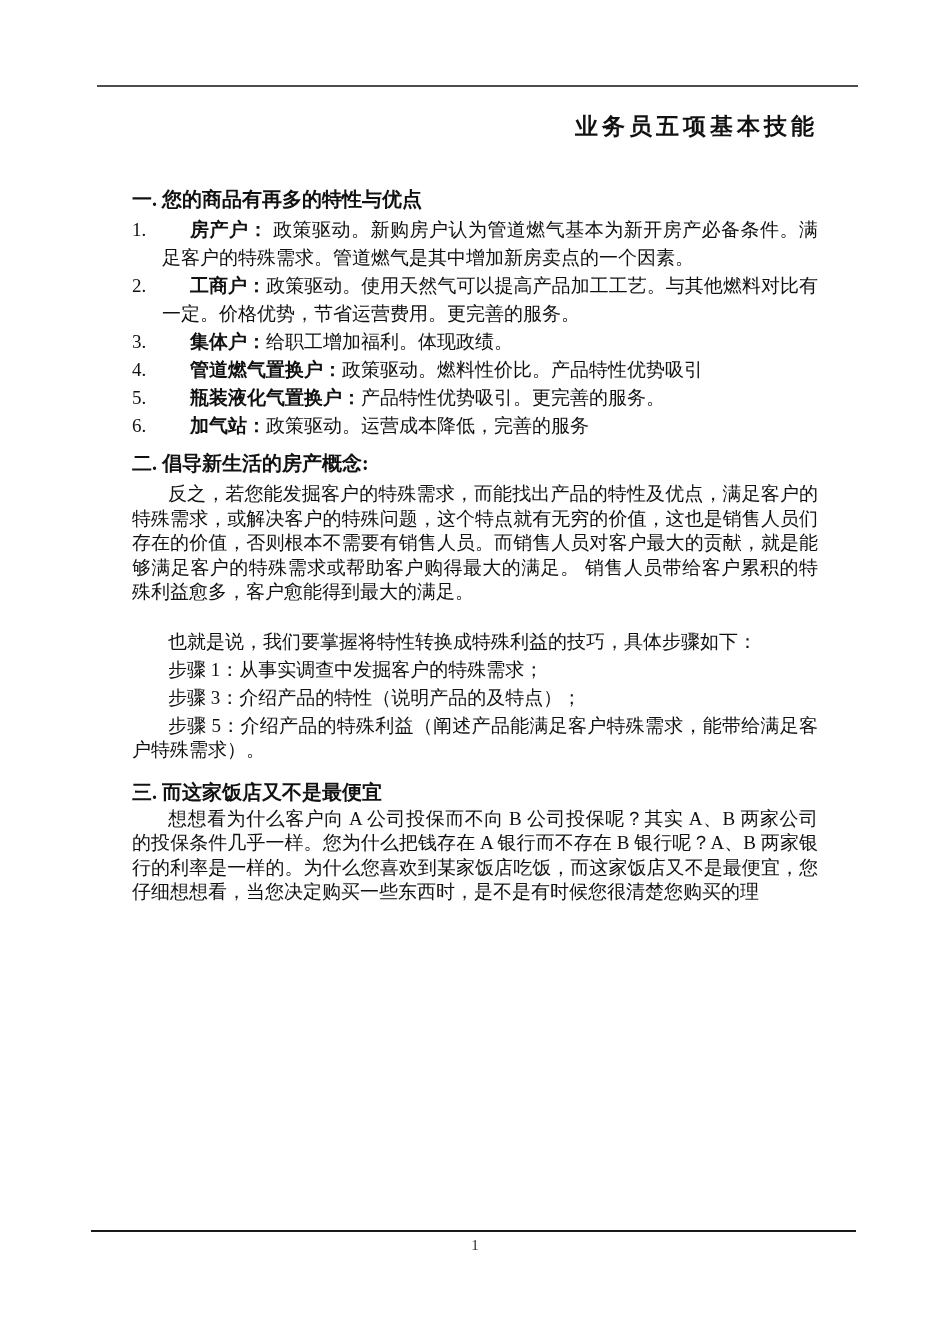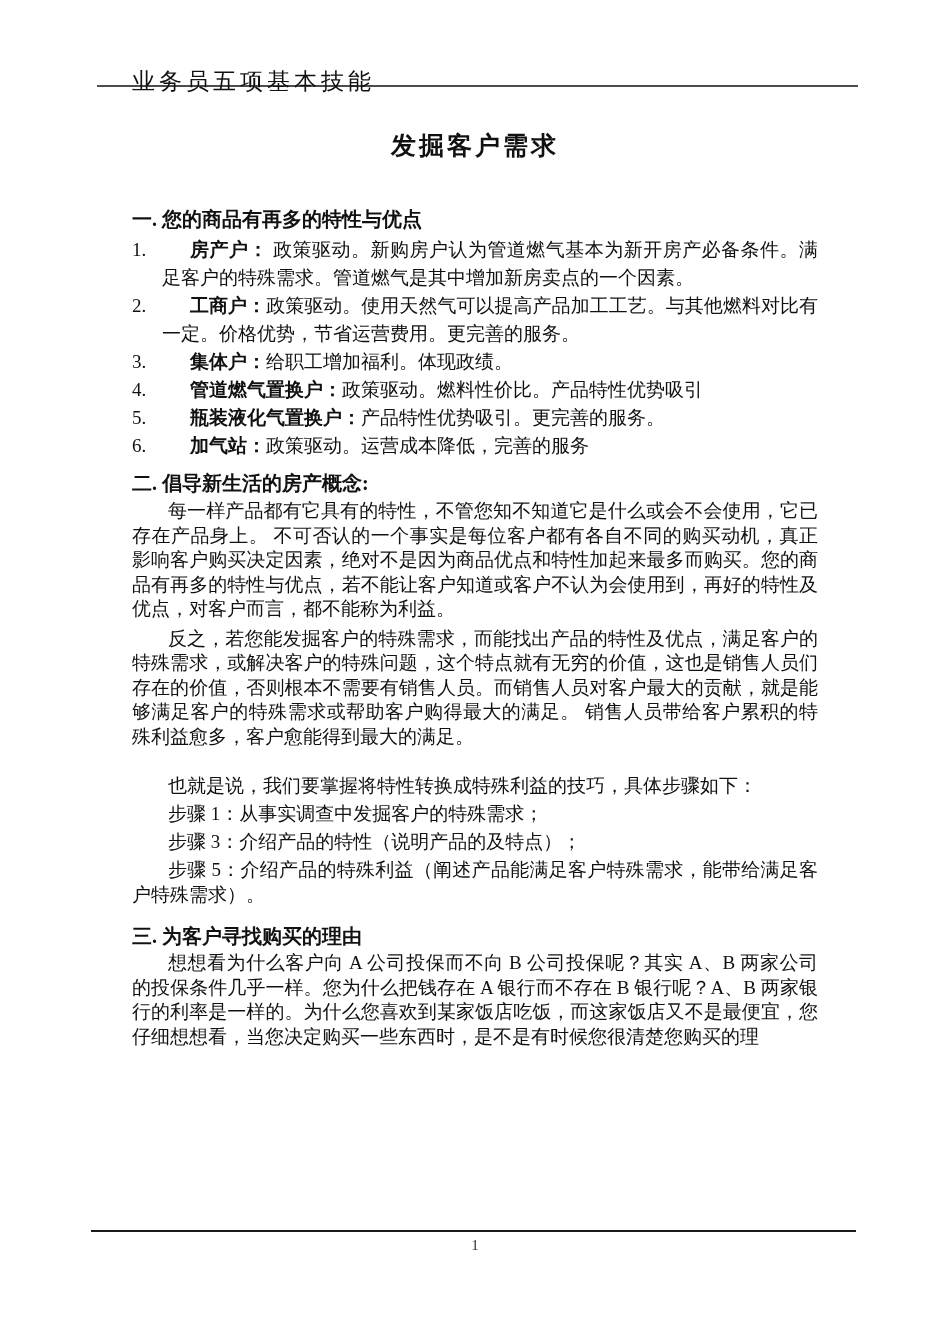--- a/index.html
+++ b/index.html
@@ -13,23 +13,23 @@
   }
   .header-rule {
     position:absolute; left:97px; top:85px;
     width:761px; height:2px; background:#4d4d4d;
   }
   .content {
     position:absolute; left:132px; top:0;
     width:686px;
   }
   .doc-title {
-    margin:0; padding-top:68px;
-    text-align:left;
-    font-size:23px; font-weight:400;
+    margin:0; padding-top:113px;
+    text-align:right;
+    font-size:23px; font-weight:700;
     letter-spacing:4px; line-height:28px;
     white-space:nowrap;
   }
   .doc-subtitle {
     margin-top:35px;
     text-align:center;
     font-size:25px; font-weight:700;
     letter-spacing:3px; line-height:30px;
     white-space:nowrap;
   }
@@ -69,21 +69,20 @@
 </head>
 <body>
 
 <div class="page">
 
   <div class="header-rule"></div>
 
   <div class="content">
 
     <div class="doc-title">业务员五项基本技能</div>
-    <div class="doc-subtitle">发掘客户需求</div>
 
     <div class="h-one">一. 您的商品有再多的特性与优点</div>
 
     <div class="market-list">
       <div class="list-item">
         <span class="li-num">1.</span>
         <span class="li-body"><span class="li-label">房产户：</span><span> 政策驱动。新购房户认为管道燃气基本为新开房产必备条件。满足客户的特殊需求。管道燃气是其中增加新房卖点的一个因素。</span></span>
       </div>
       <div class="list-item">
         <span class="li-num">2.</span>
@@ -102,31 +101,30 @@
         <span class="li-body"><span class="li-label">瓶装液化气置换户：</span><span>产品特性优势吸引。更完善的服务。</span></span>
       </div>
       <div class="list-item">
         <span class="li-num">6.</span>
         <span class="li-body"><span class="li-label">加气站：</span><span>政策驱动。运营成本降低，完善的服务</span></span>
       </div>
     </div>
 
     <div class="h-two">二. 倡导新生活的房产概念:</div>
 
-    <p class="body-para p-first">每一样产品都有它具有的特性，不管您知不知道它是什么或会不会使用，它已存在产品身上。 不可否认的一个事实是每位客户都有各自不同的购买动机，真正影响客户购买决定因素，绝对不是因为商品优点和特性加起来最多而购买。您的商品有再多的特性与优点，若不能让客户知道或客户不认为会使用到，再好的特性及优点，对客户而言，都不能称为利益。</p>
     <p class="body-para">反之，若您能发掘客户的特殊需求，而能找出产品的特性及优点，满足客户的特殊需求，或解决客户的特殊问题，这个特点就有无穷的价值，这也是销售人员们存在的价值，否则根本不需要有销售人员。而销售人员对客户最大的贡献，就是能够满足客户的特殊需求或帮助客户购得最大的满足。 销售人员带给客户累积的特殊利益愈多，客户愈能得到最大的满足。</p>
     <p class="body-para p-steps-intro">也就是说，我们要掌握将特性转换成特殊利益的技巧，具体步骤如下：</p>
 
     <div class="steps">
       <p class="step">步骤 1：从事实调查中发掘客户的特殊需求；</p>
       <p class="step">步骤 3：介绍产品的特性（说明产品的及特点）；</p>
       <p class="step">步骤 5：介绍产品的特殊利益（阐述产品能满足客户特殊需求，能带给满足客户特殊需求）。</p>
     </div>
 
-    <div class="h-three">三. 为客户寻找购买的理由</div>
+    <div class="h-three">三. 而这家饭店又不是最便宜</div>
 
     <p class="body-para p-first">想想看为什么客户向 A 公司投保而不向 B 公司投保呢？其实 A、B 两家公司的投保条件几乎一样。您为什么把钱存在 A 银行而不存在 B 银行呢？A、B 两家银行的利率是一样的。为什么您喜欢到某家饭店吃饭，而这家饭店又不是最便宜，您仔细想想看，当您决定购买一些东西时，是不是有时候您很清楚您购买的理</p>
 
   </div>
 
   <div class="footer-rule"></div>
   <div class="page-number">1</div>
 
 </div>
 

